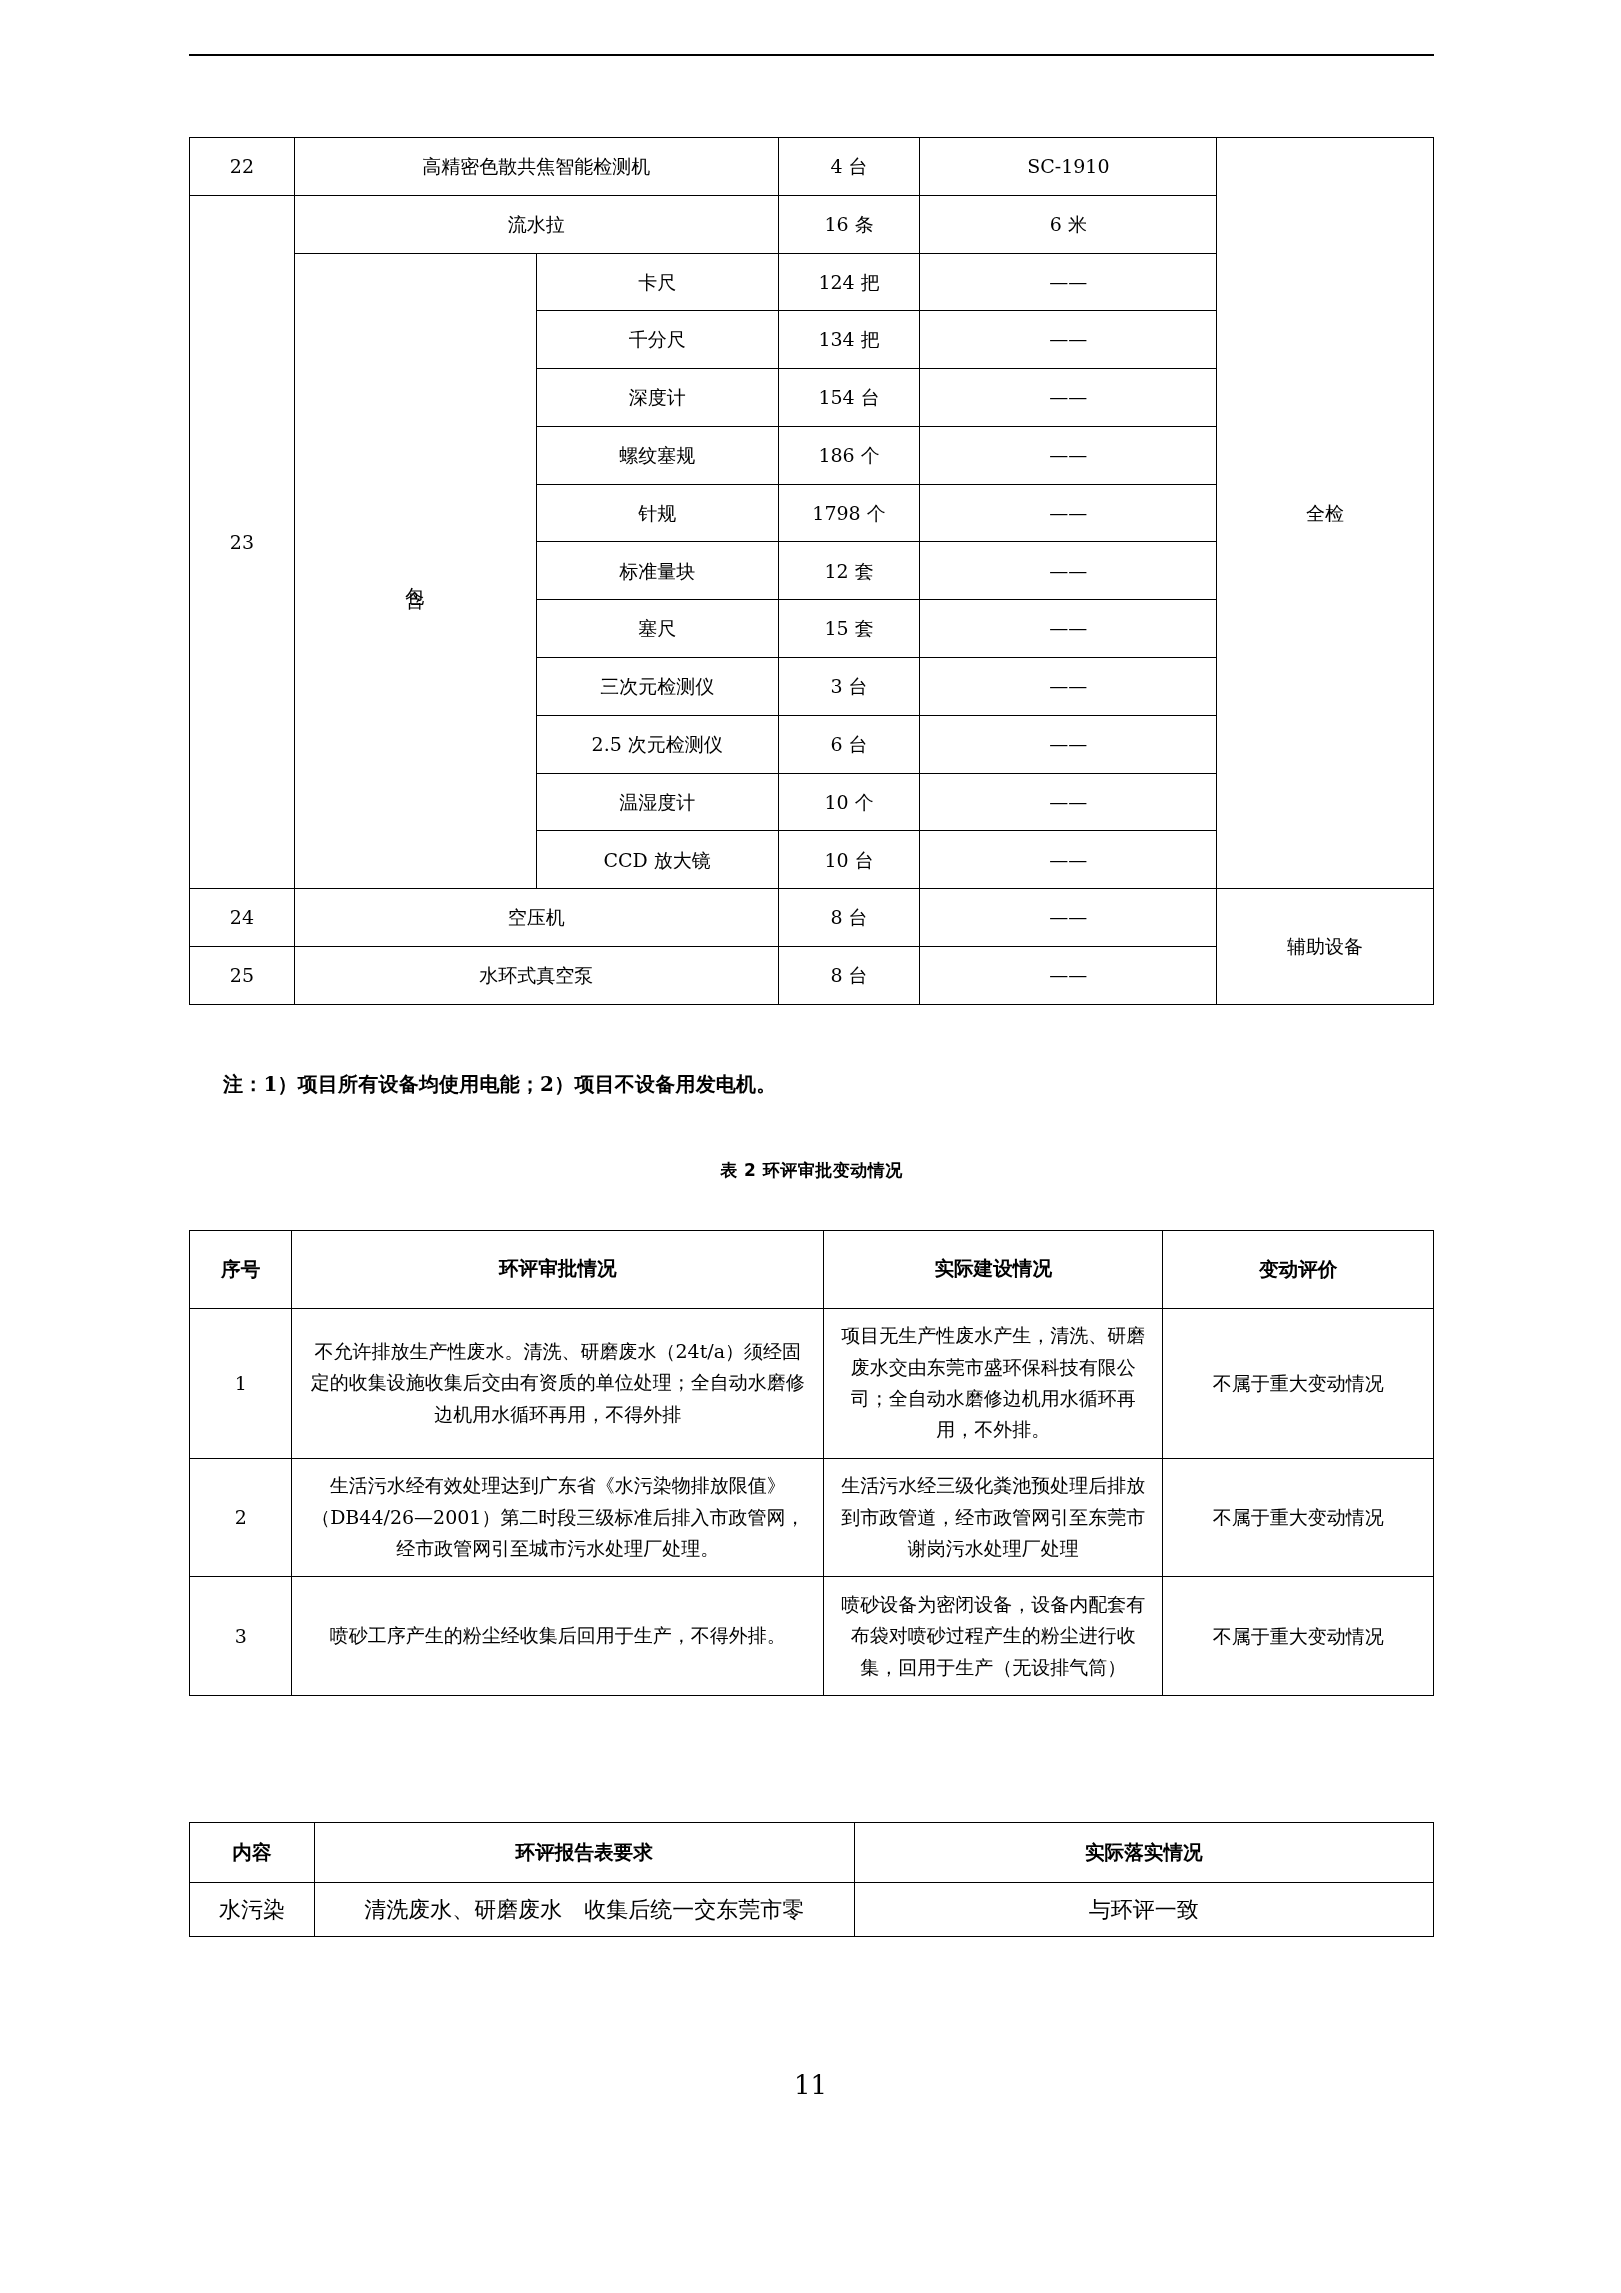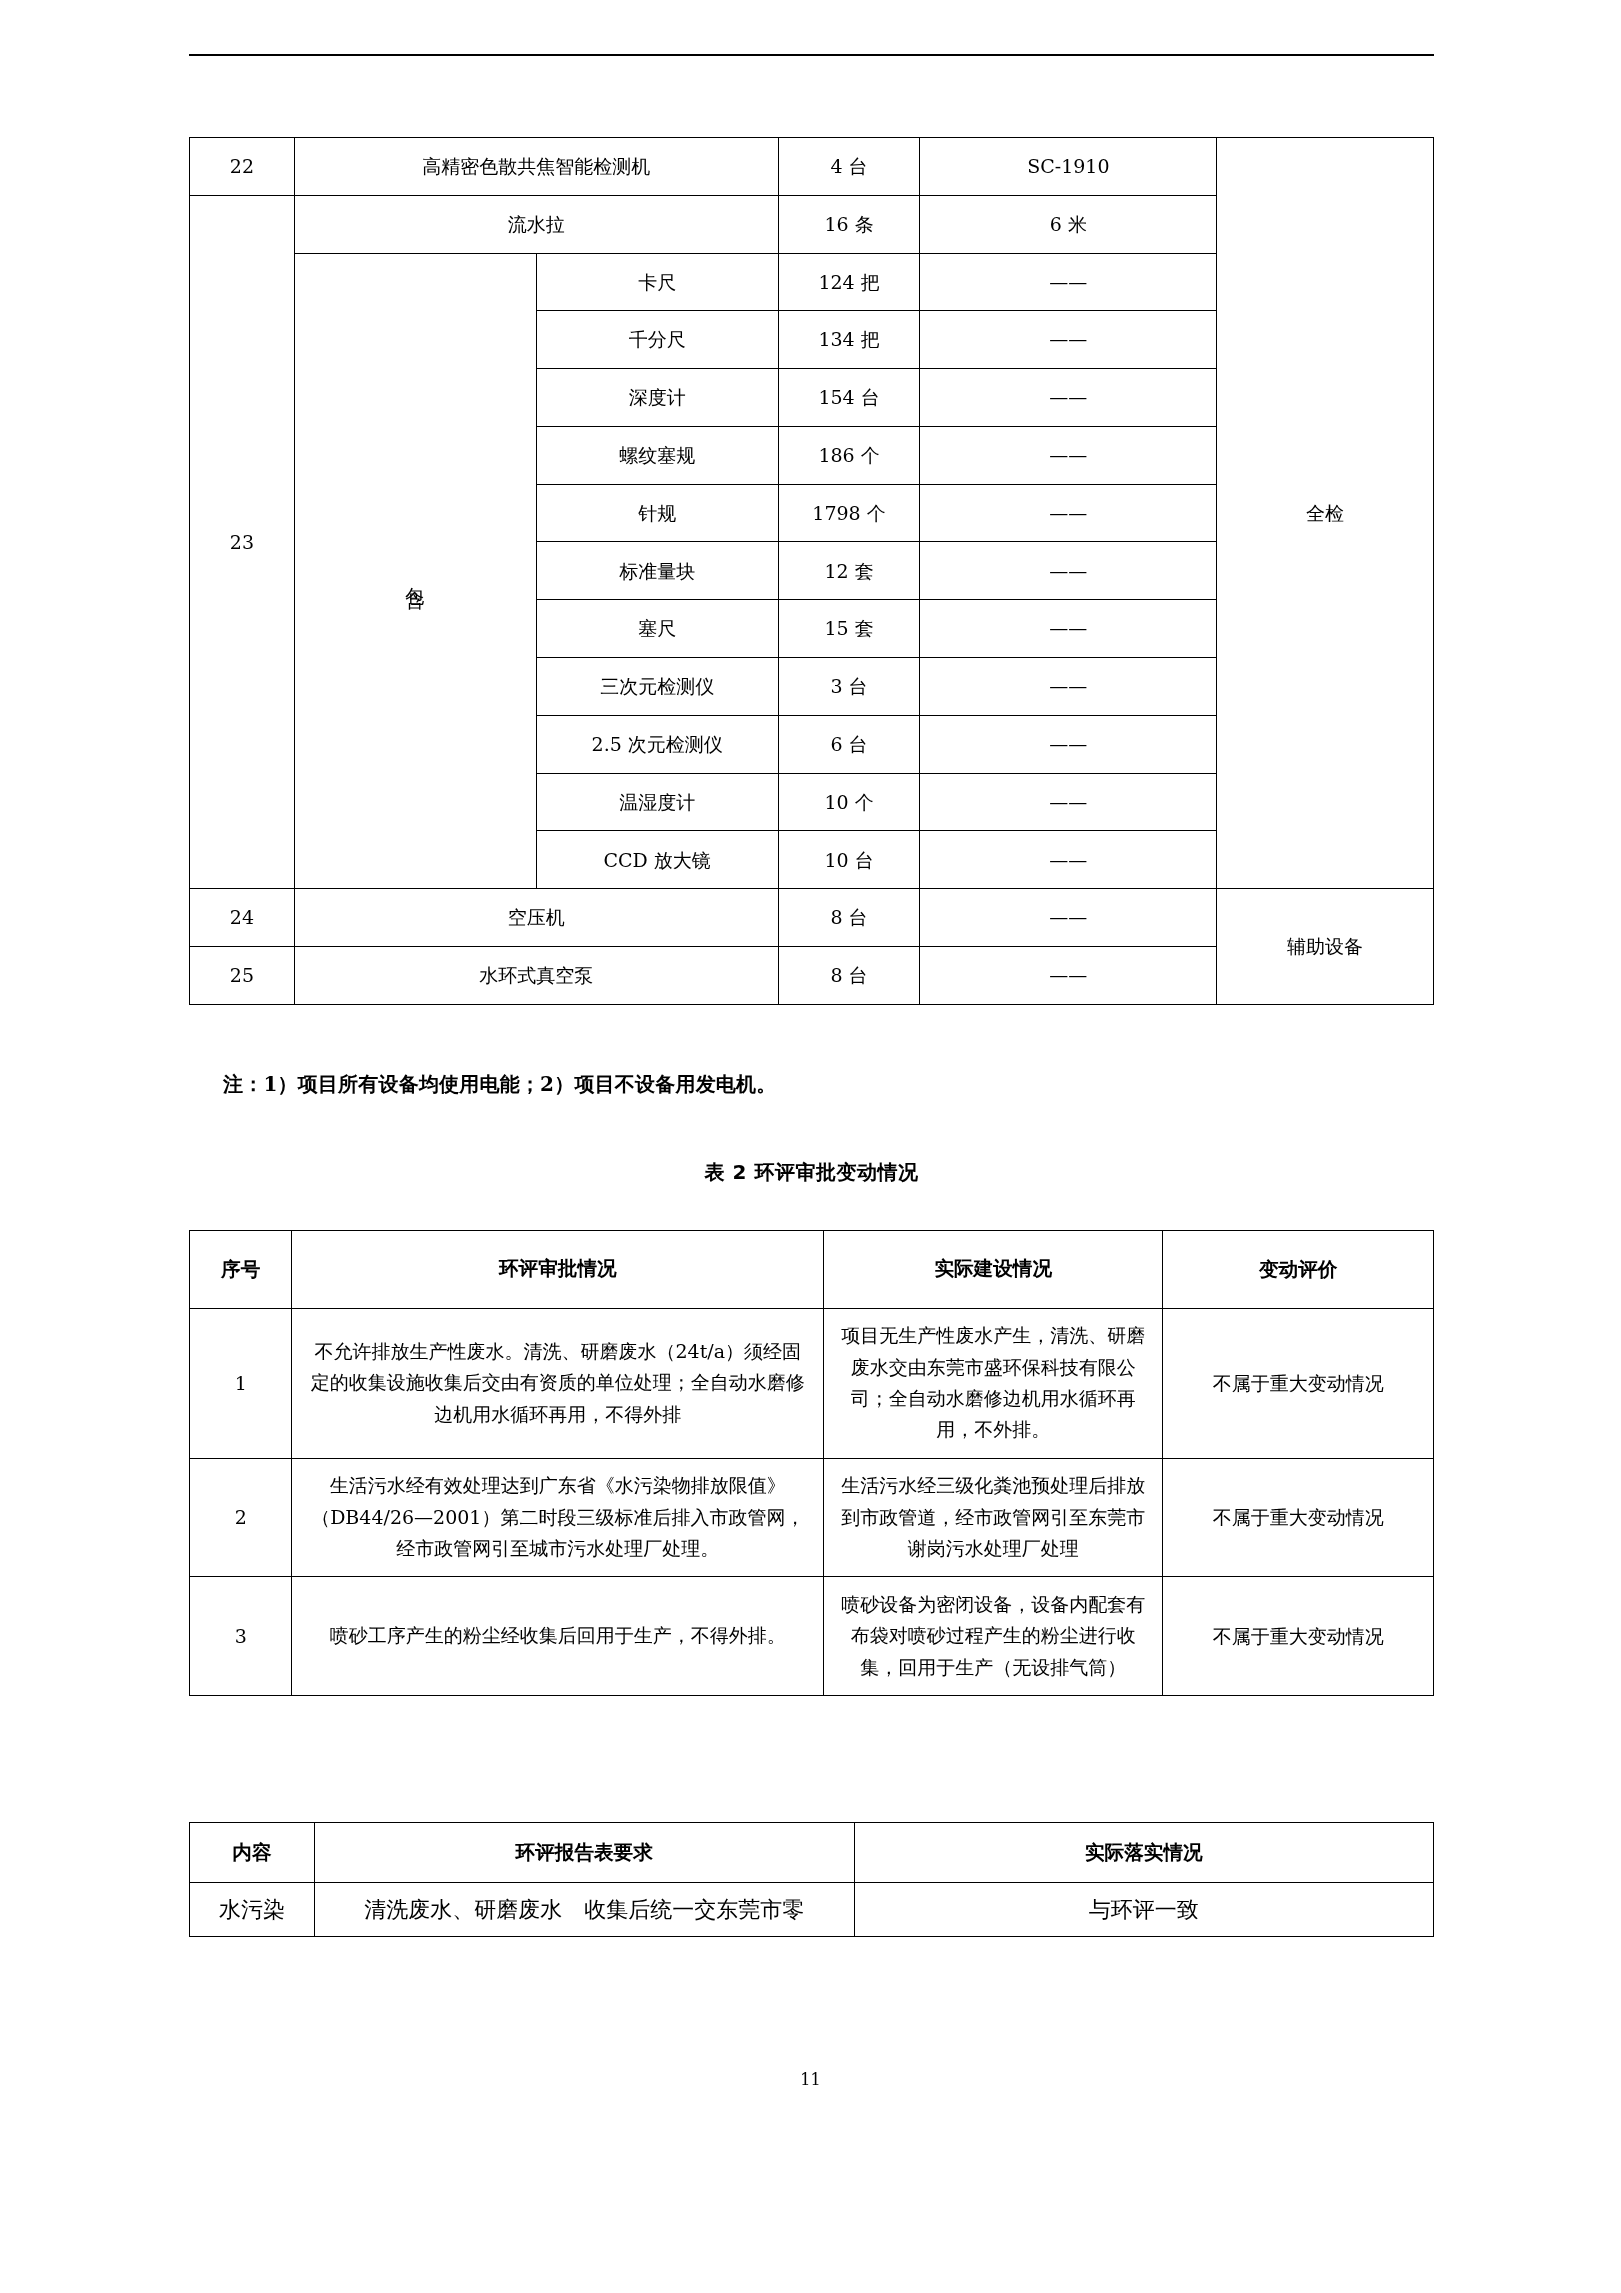--- a/index.html
+++ b/index.html
@@ -80,21 +80,21 @@
     letter-spacing: 0.2px;
     font-weight: bold;
   }
 
   
   .caption {
     position: absolute;
     width: 1245px;
     left: 189px;
     text-align: center;
-    font-size: 20px;
+    font-size: 17px;
     font-weight: bold;
     font-family: "DejaVu Sans", "Liberation Sans", sans-serif;
     letter-spacing: 0.5px;
   }
   #caption2 { top: 1159px; }
   #caption3 { top: 1876px; }
 
   
   .t2-wrap {
     position: absolute;
@@ -136,21 +136,21 @@
   table.t3 td.c-req     { width: 529px; }
   table.t3 td.c-actual  { }
 
   
   .page-number {
     position: absolute;
     left: 0;
     top: 2070px;
     width: 1621px;
     text-align: center;
-    font-size: 16px;
+    font-size: 26px;
   }
 </style>
 </head>
 <body>
 
 <div class="page">
 
   <div class="header-rule"></div>
 
   <div class="t1-wrap">

